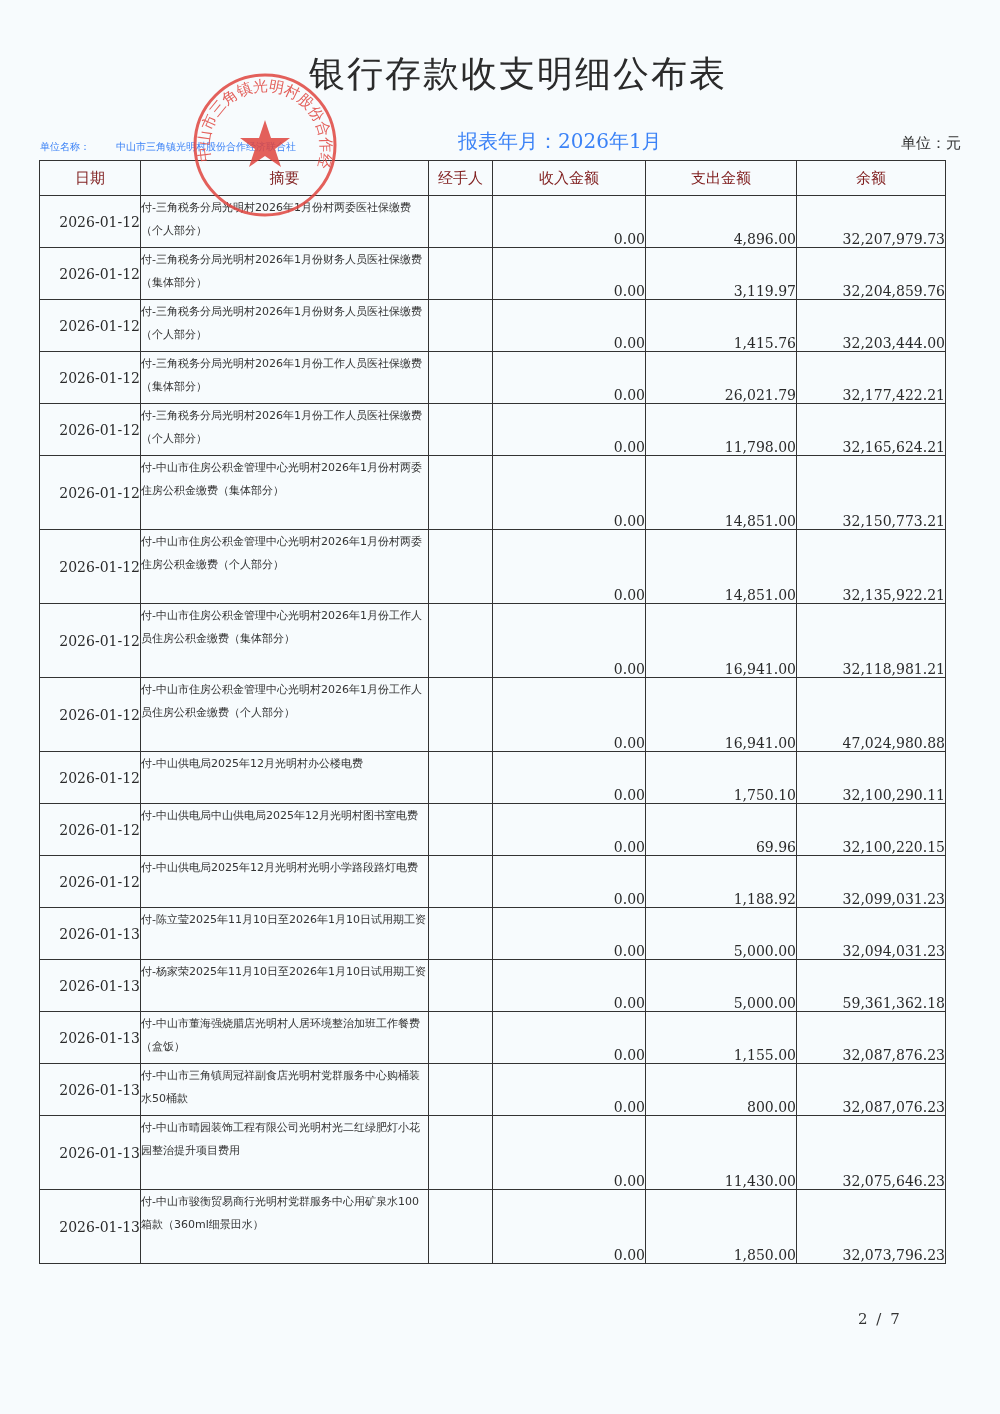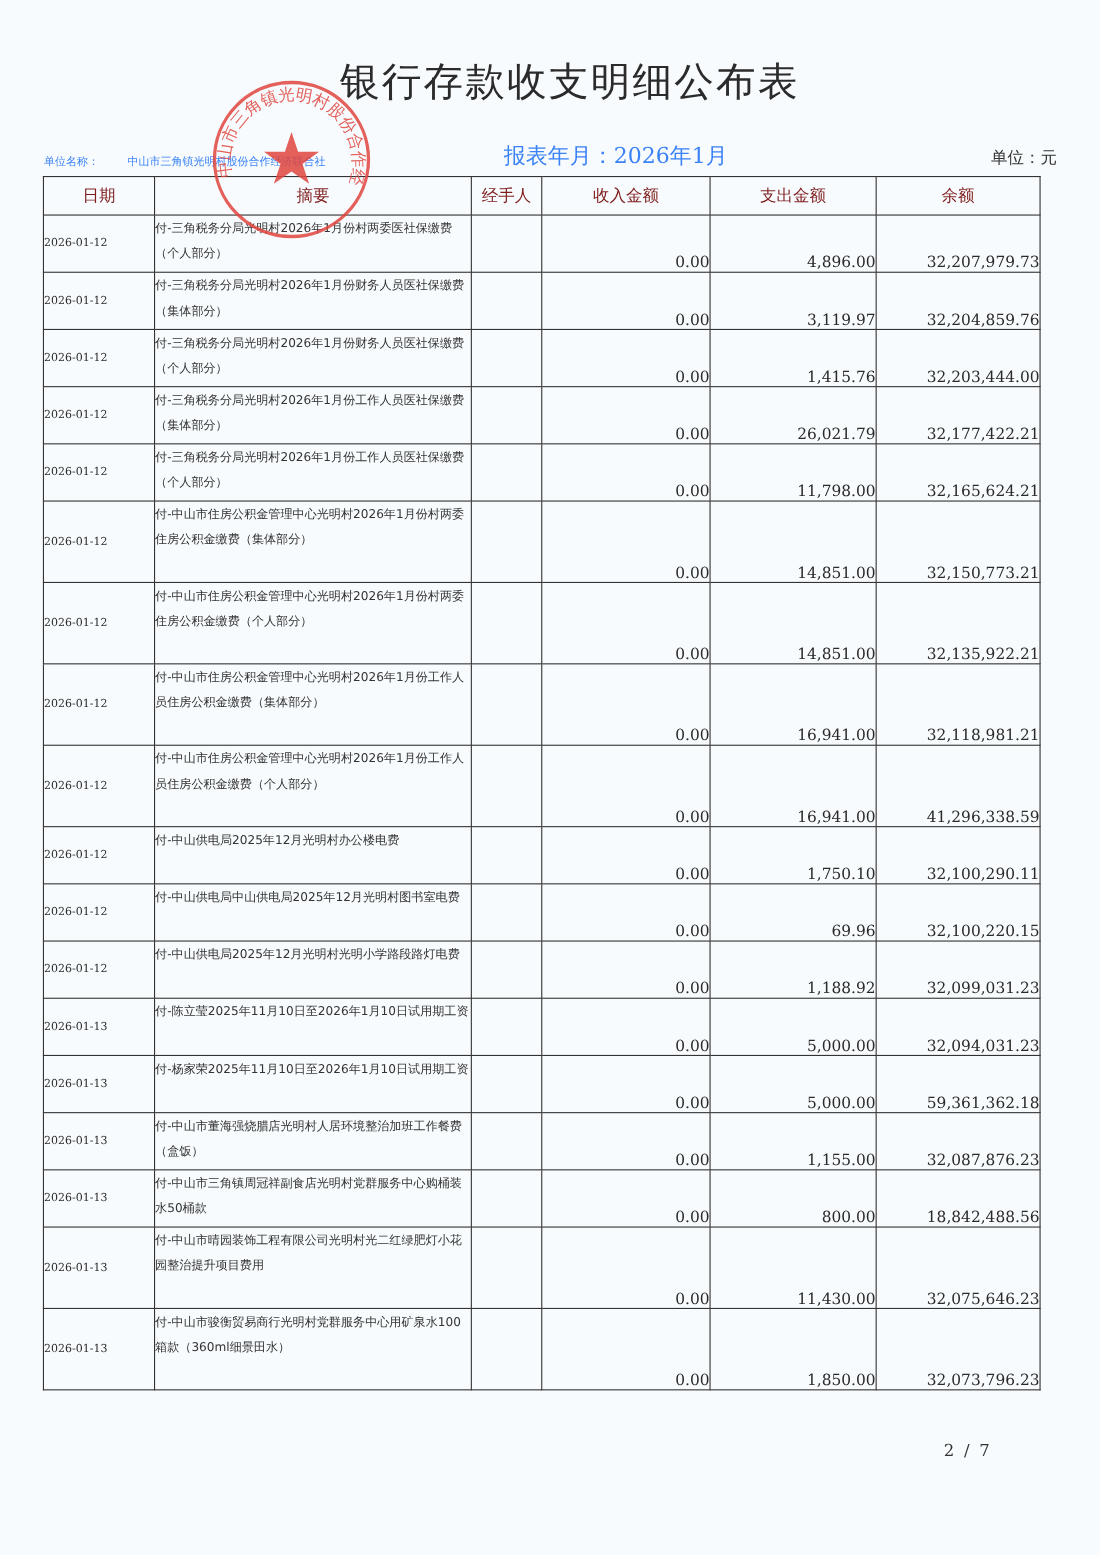--- a/index.html
+++ b/index.html
@@ -30,21 +30,21 @@
     border-collapse: collapse; table-layout: fixed;
     font-size: 15px;
   }
   table.ledger th, table.ledger td {
     border: 1.5px solid #333; padding: 0;
   }
   table.ledger th {
     height: 34px; font-weight: normal; font-size: 15px; color: #7f1d1d;
     font-family: "DejaVu Sans", sans-serif;
   }
-  td.date { text-align: left; vertical-align: middle; font-size: 10px; }
+  td.date { text-align: right; vertical-align: middle; font-size: 14px; }
   td.summary {
     vertical-align: top; padding: 4px 4px 4px 6px;
     font-family: "DejaVu Sans", sans-serif; font-size: 11px; line-height: 23px;
     color: #333; word-break: break-all;
   }
   td.num {
     text-align: right; vertical-align: bottom; padding: 0 2px 6px 0;
     font-size: 14px; white-space: nowrap;
   }
   .page-num {
@@ -151,21 +151,21 @@
         <td class="num">0.00</td>
         <td class="num">16,941.00</td>
         <td class="num">32,118,981.21</td>
       </tr>
       <tr style="height: 74px;">
         <td class="date">2026-01-12</td>
         <td class="summary">付-中山市住房公积金管理中心光明村2026年1月份工作人员住房公积金缴费（个人部分）</td>
         <td class="num"></td>
         <td class="num">0.00</td>
         <td class="num">16,941.00</td>
-        <td class="num">41,296,338.59</td>
+        <td class="num">47,024,980.88</td>
       </tr>
       <tr style="height: 52px;">
         <td class="date">2026-01-12</td>
         <td class="summary">付-中山供电局2025年12月光明村办公楼电费</td>
         <td class="num"></td>
         <td class="num">0.00</td>
         <td class="num">1,750.10</td>
         <td class="num">32,100,290.11</td>
       </tr>
       <tr style="height: 52px;">
@@ -207,21 +207,21 @@
         <td class="num">0.00</td>
         <td class="num">1,155.00</td>
         <td class="num">32,087,876.23</td>
       </tr>
       <tr style="height: 52px;">
         <td class="date">2026-01-13</td>
         <td class="summary">付-中山市三角镇周冠祥副食店光明村党群服务中心购桶装水50桶款</td>
         <td class="num"></td>
         <td class="num">0.00</td>
         <td class="num">800.00</td>
-        <td class="num">18,842,488.56</td>
+        <td class="num">32,087,076.23</td>
       </tr>
       <tr style="height: 74px;">
         <td class="date">2026-01-13</td>
         <td class="summary">付-中山市晴园装饰工程有限公司光明村光二红绿肥灯小花园整治提升项目费用</td>
         <td class="num"></td>
         <td class="num">0.00</td>
         <td class="num">11,430.00</td>
         <td class="num">32,075,646.23</td>
       </tr>
       <tr style="height: 74px;">

